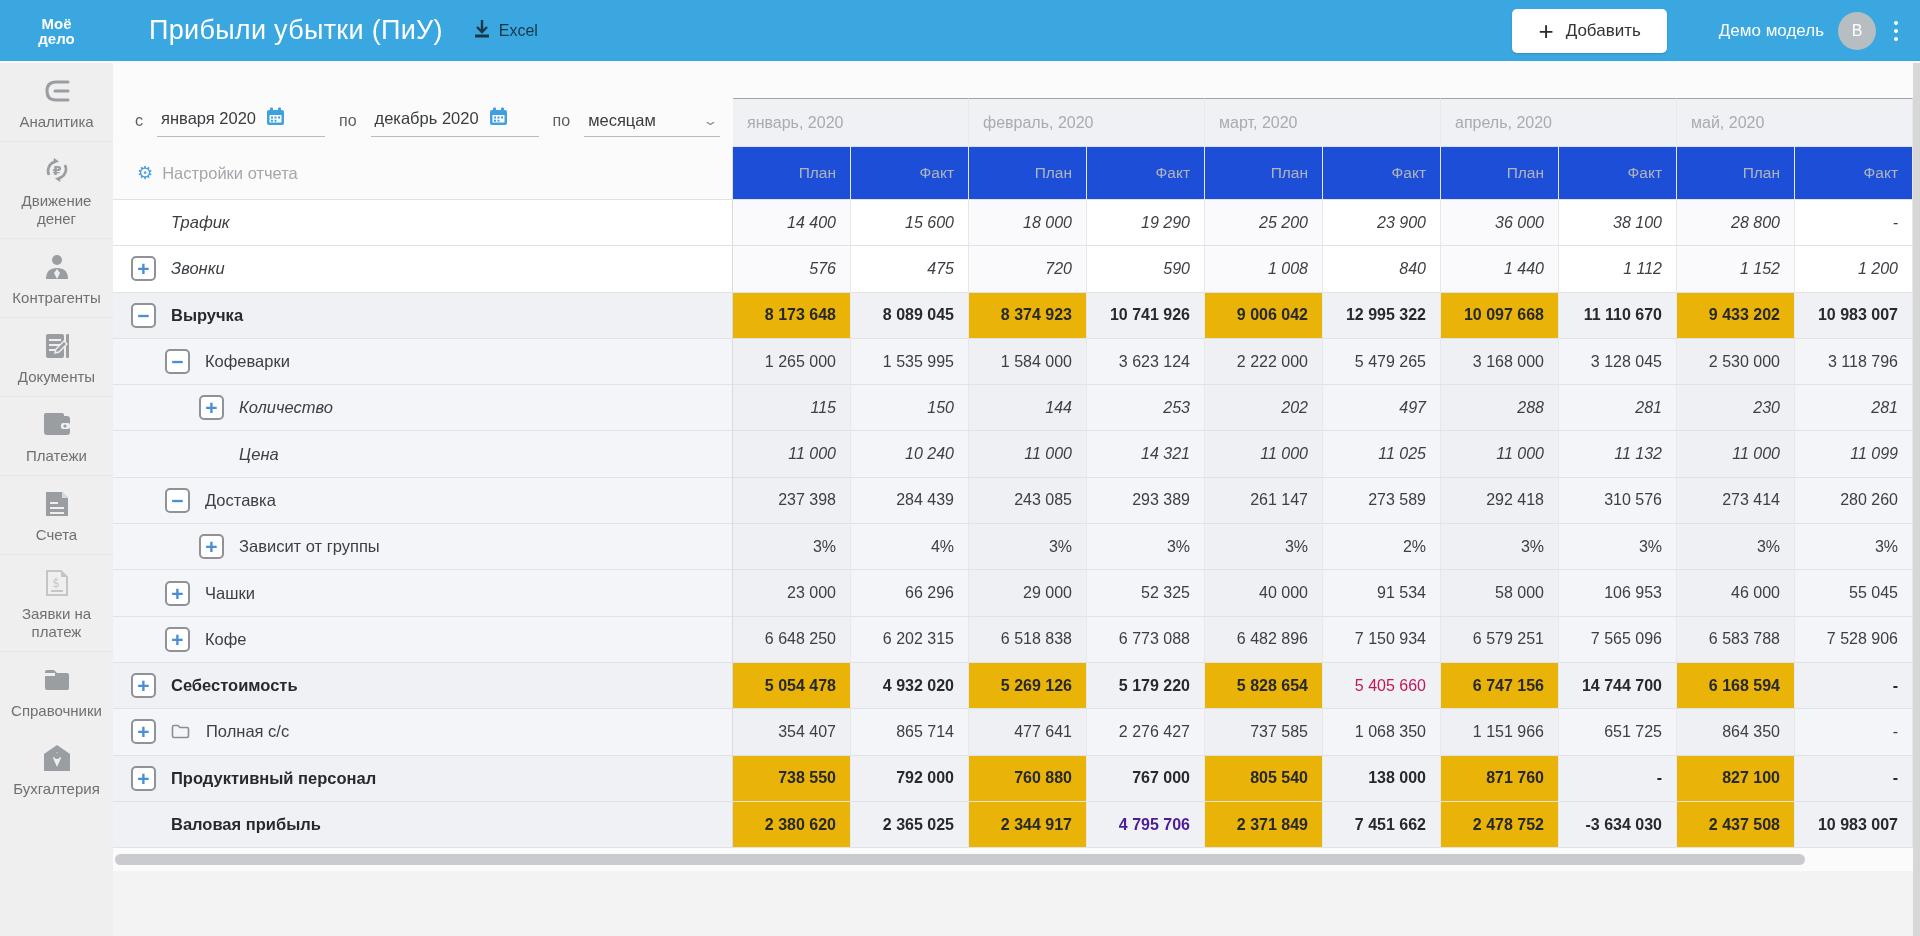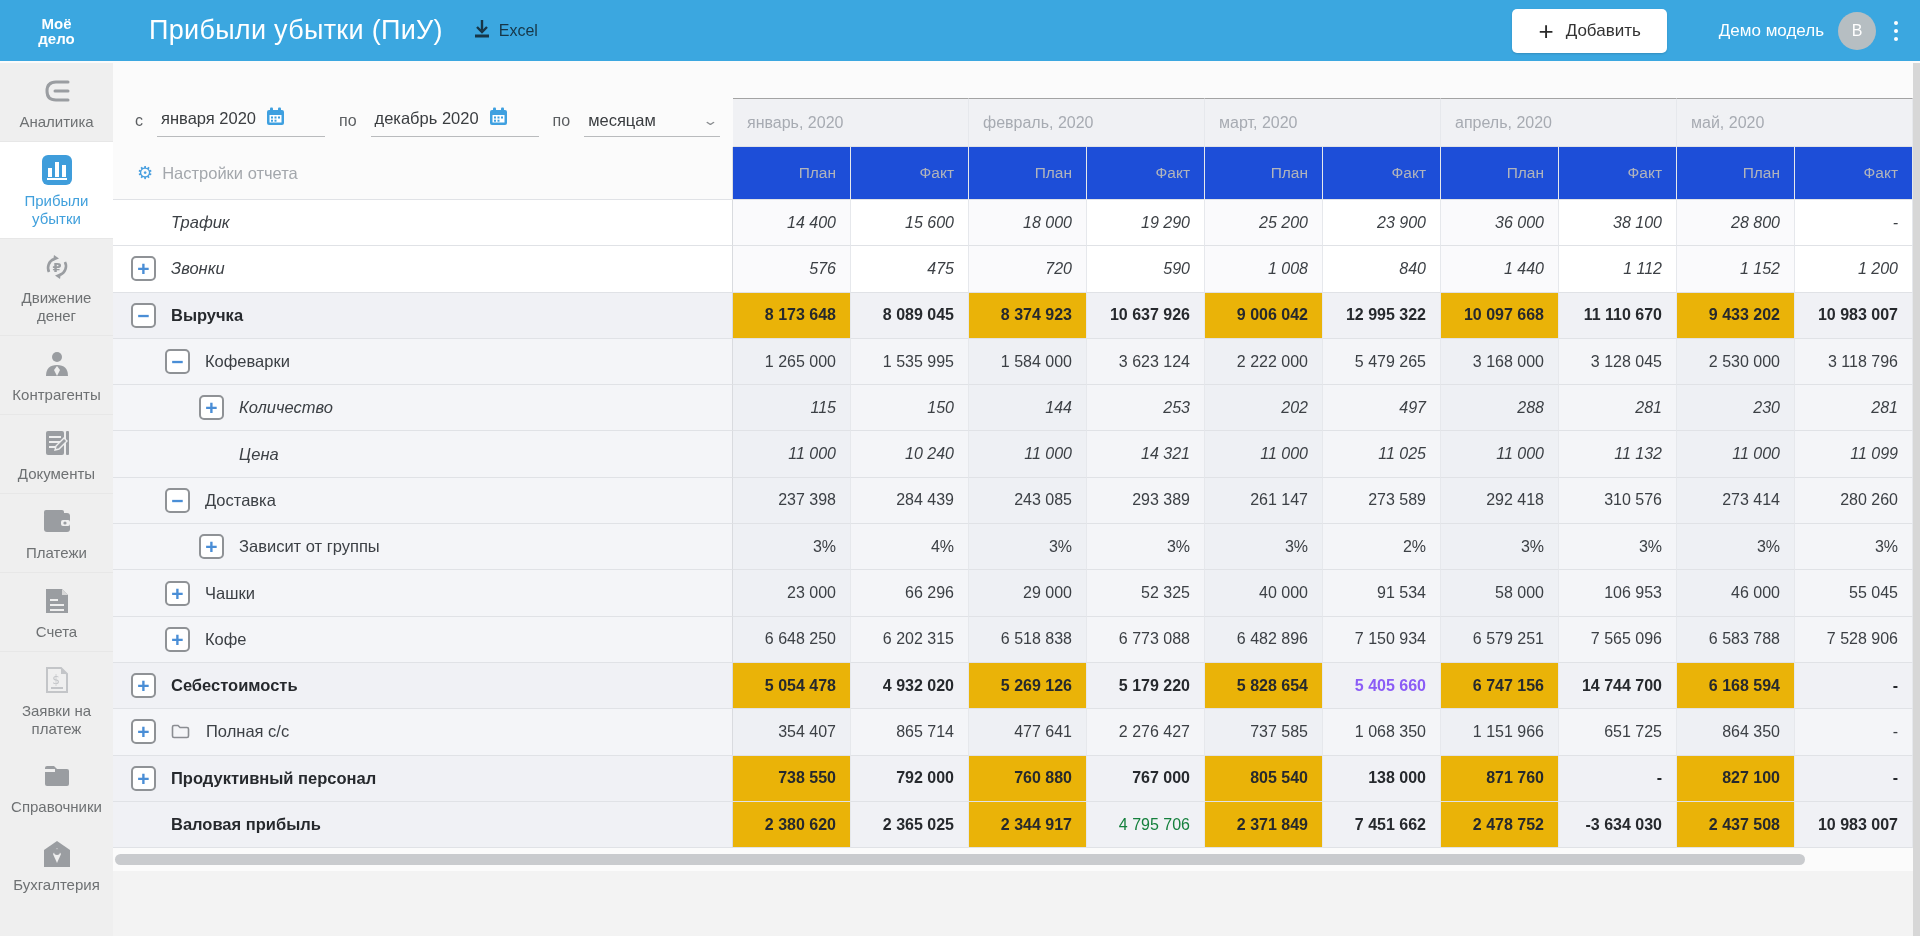--- a/index.html
+++ b/index.html
@@ -117,34 +117,20 @@
     <div class="side-item">
       <span class="side-icon">
         <svg width="30" height="28" viewBox="0 0 30 28">
           <g fill="none" stroke="#9a9da1" stroke-width="3" stroke-linecap="round">
             <path d="M26 5 H14 Q5 5 5 14 Q5 23 14 23 H26"></path>
             <path d="M13 14 H26"></path>
           </g>
         </svg>
       </span>
       <span class="side-label">Аналитика</span>
-    </div>
-    <div class="side-item active">
-      <span class="side-icon">
-        <svg width="32" height="32" viewBox="0 0 32 32">
-          <rect x="1" y="1" width="30" height="30" rx="6" fill="#3f9ddb"></rect>
-          <g fill="#fff">
-            <rect x="7" y="14" width="4" height="9"></rect>
-            <rect x="14" y="8" width="4" height="15"></rect>
-            <rect x="21" y="11" width="4" height="12"></rect>
-            <rect x="6" y="24" width="20" height="2"></rect>
-          </g>
-        </svg>
-      </span>
-      <span class="side-label">Прибыли убытки</span>
     </div>
     <div class="side-item">
       <span class="side-icon">
         <svg width="30" height="30" viewBox="0 0 30 30">
           <g fill="none" stroke="#9a9da1" stroke-width="2.6">
             <path d="M7 20 A9.5 9.5 0 0 1 12 7"></path>
             <path d="M23 10 A9.5 9.5 0 0 1 18 23"></path>
           </g>
           <g fill="#9a9da1">
             <path d="M12 3 l5 3.5 -6 2.5z"></path>
@@ -344,21 +330,21 @@
       <div class="cell bg-white" style="font-style: italic;">1 112</div>
       <div class="cell bg-white plan" style="font-style: italic;">1 152</div>
       <div class="cell bg-white" style="font-style: italic;">1 200</div>
       <div class="cell label-cell bg-dark" style="padding-left: 18px;">
         <span class="toggle">−</span>
         <span class="lbl-txt" style="font-weight: bold; color: rgb(38, 41, 45);">Выручка</span>
       </div>
       <div class="cell bg-dark plan" style="font-weight: bold; color: rgb(38, 41, 45);">8 173 648</div>
       <div class="cell bg-dark" style="font-weight: bold; color: rgb(38, 41, 45);">8 089 045</div>
       <div class="cell bg-dark plan" style="font-weight: bold; color: rgb(38, 41, 45);">8 374 923</div>
-      <div class="cell bg-dark" style="font-weight: bold; color: rgb(38, 41, 45);">10 637 926</div>
+      <div class="cell bg-dark" style="font-weight: bold; color: rgb(38, 41, 45);">10 741 926</div>
       <div class="cell bg-dark plan" style="font-weight: bold; color: rgb(38, 41, 45);">9 006 042</div>
       <div class="cell bg-dark" style="font-weight: bold; color: rgb(38, 41, 45);">12 995 322</div>
       <div class="cell bg-dark plan" style="font-weight: bold; color: rgb(38, 41, 45);">10 097 668</div>
       <div class="cell bg-dark" style="font-weight: bold; color: rgb(38, 41, 45);">11 110 670</div>
       <div class="cell bg-dark plan" style="font-weight: bold; color: rgb(38, 41, 45);">9 433 202</div>
       <div class="cell bg-dark" style="font-weight: bold; color: rgb(38, 41, 45);">10 983 007</div>
       <div class="cell label-cell bg-mid" style="padding-left: 52px;">
         <span class="toggle">−</span>
         <span class="lbl-txt">Кофеварки</span>
       </div>
@@ -458,21 +444,21 @@
       <div class="cell bg-mid">7 528 906</div>
       <div class="cell label-cell bg-dark" style="padding-left: 18px;">
         <span class="toggle">+</span>
         <span class="lbl-txt" style="font-weight: bold; color: rgb(38, 41, 45);">Себестоимость</span>
       </div>
       <div class="cell bg-dark plan" style="font-weight: bold; color: rgb(38, 41, 45);">5 054 478</div>
       <div class="cell bg-dark" style="font-weight: bold; color: rgb(38, 41, 45);">4 932 020</div>
       <div class="cell bg-dark plan" style="font-weight: bold; color: rgb(38, 41, 45);">5 269 126</div>
       <div class="cell bg-dark" style="font-weight: bold; color: rgb(38, 41, 45);">5 179 220</div>
       <div class="cell bg-dark plan" style="font-weight: bold; color: rgb(38, 41, 45);">5 828 654</div>
-      <div class="cell bg-dark" style="font-weight: bold; color: #8b5cf6;">5 405 660</div>
+      <div class="cell bg-dark" style="font-weight: normal; color: #be185d;">5 405 660</div>
       <div class="cell bg-dark plan" style="font-weight: bold; color: rgb(38, 41, 45);">6 747 156</div>
       <div class="cell bg-dark" style="font-weight: bold; color: rgb(38, 41, 45);">14 744 700</div>
       <div class="cell bg-dark plan" style="font-weight: bold; color: rgb(38, 41, 45);">6 168 594</div>
       <div class="cell bg-dark" style="font-weight: bold; color: rgb(38, 41, 45);">-</div>
       <div class="cell label-cell bg-mid" style="padding-left: 18px;">
         <span class="toggle">+</span>
         <span class="folder-ic">
           <svg width="19" height="15" viewBox="0 0 19 15">
             <path d="M1.5 3 q0-1.5 1.5-1.5 h4 l2 2 h7 q1.5 0 1.5 1.5 v7 q0 1.5 -1.5 1.5 h-13 q-1.5 0 -1.5-1.5z" fill="none" stroke="#8a8d92" stroke-width="1.6"></path>
           </svg>
@@ -503,21 +489,21 @@
       <div class="cell bg-dark" style="font-weight: bold; color: rgb(38, 41, 45);">-</div>
       <div class="cell bg-dark plan" style="font-weight: bold; color: rgb(38, 41, 45);">827 100</div>
       <div class="cell bg-dark" style="font-weight: bold; color: rgb(38, 41, 45);">-</div>
       <div class="cell label-cell bg-dark" style="padding-left: 18px;">
         <span class="toggle-ph"></span>
         <span class="lbl-txt" style="font-weight: bold; color: rgb(38, 41, 45);">Валовая прибыль</span>
       </div>
       <div class="cell bg-dark plan" style="font-weight: bold; color: rgb(38, 41, 45);">2 380 620</div>
       <div class="cell bg-dark" style="font-weight: bold; color: rgb(38, 41, 45);">2 365 025</div>
       <div class="cell bg-dark plan" style="font-weight: bold; color: rgb(38, 41, 45);">2 344 917</div>
-      <div class="cell bg-dark" style="font-weight: normal; color: #15803d;">4 795 706</div>
+      <div class="cell bg-dark" style="font-weight: bold; color: #4c1d95;">4 795 706</div>
       <div class="cell bg-dark plan" style="font-weight: bold; color: rgb(38, 41, 45);">2 371 849</div>
       <div class="cell bg-dark" style="font-weight: bold; color: rgb(38, 41, 45);">7 451 662</div>
       <div class="cell bg-dark plan" style="font-weight: bold; color: rgb(38, 41, 45);">2 478 752</div>
       <div class="cell bg-dark" style="font-weight: bold; color: rgb(38, 41, 45);">-3 634 030</div>
       <div class="cell bg-dark plan" style="font-weight: bold; color: rgb(38, 41, 45);">2 437 508</div>
       <div class="cell bg-dark" style="font-weight: bold; color: rgb(38, 41, 45);">10 983 007</div>
     </div>
 
   <div class="hscroll"></div>
   <div class="bottom-strip"></div>

